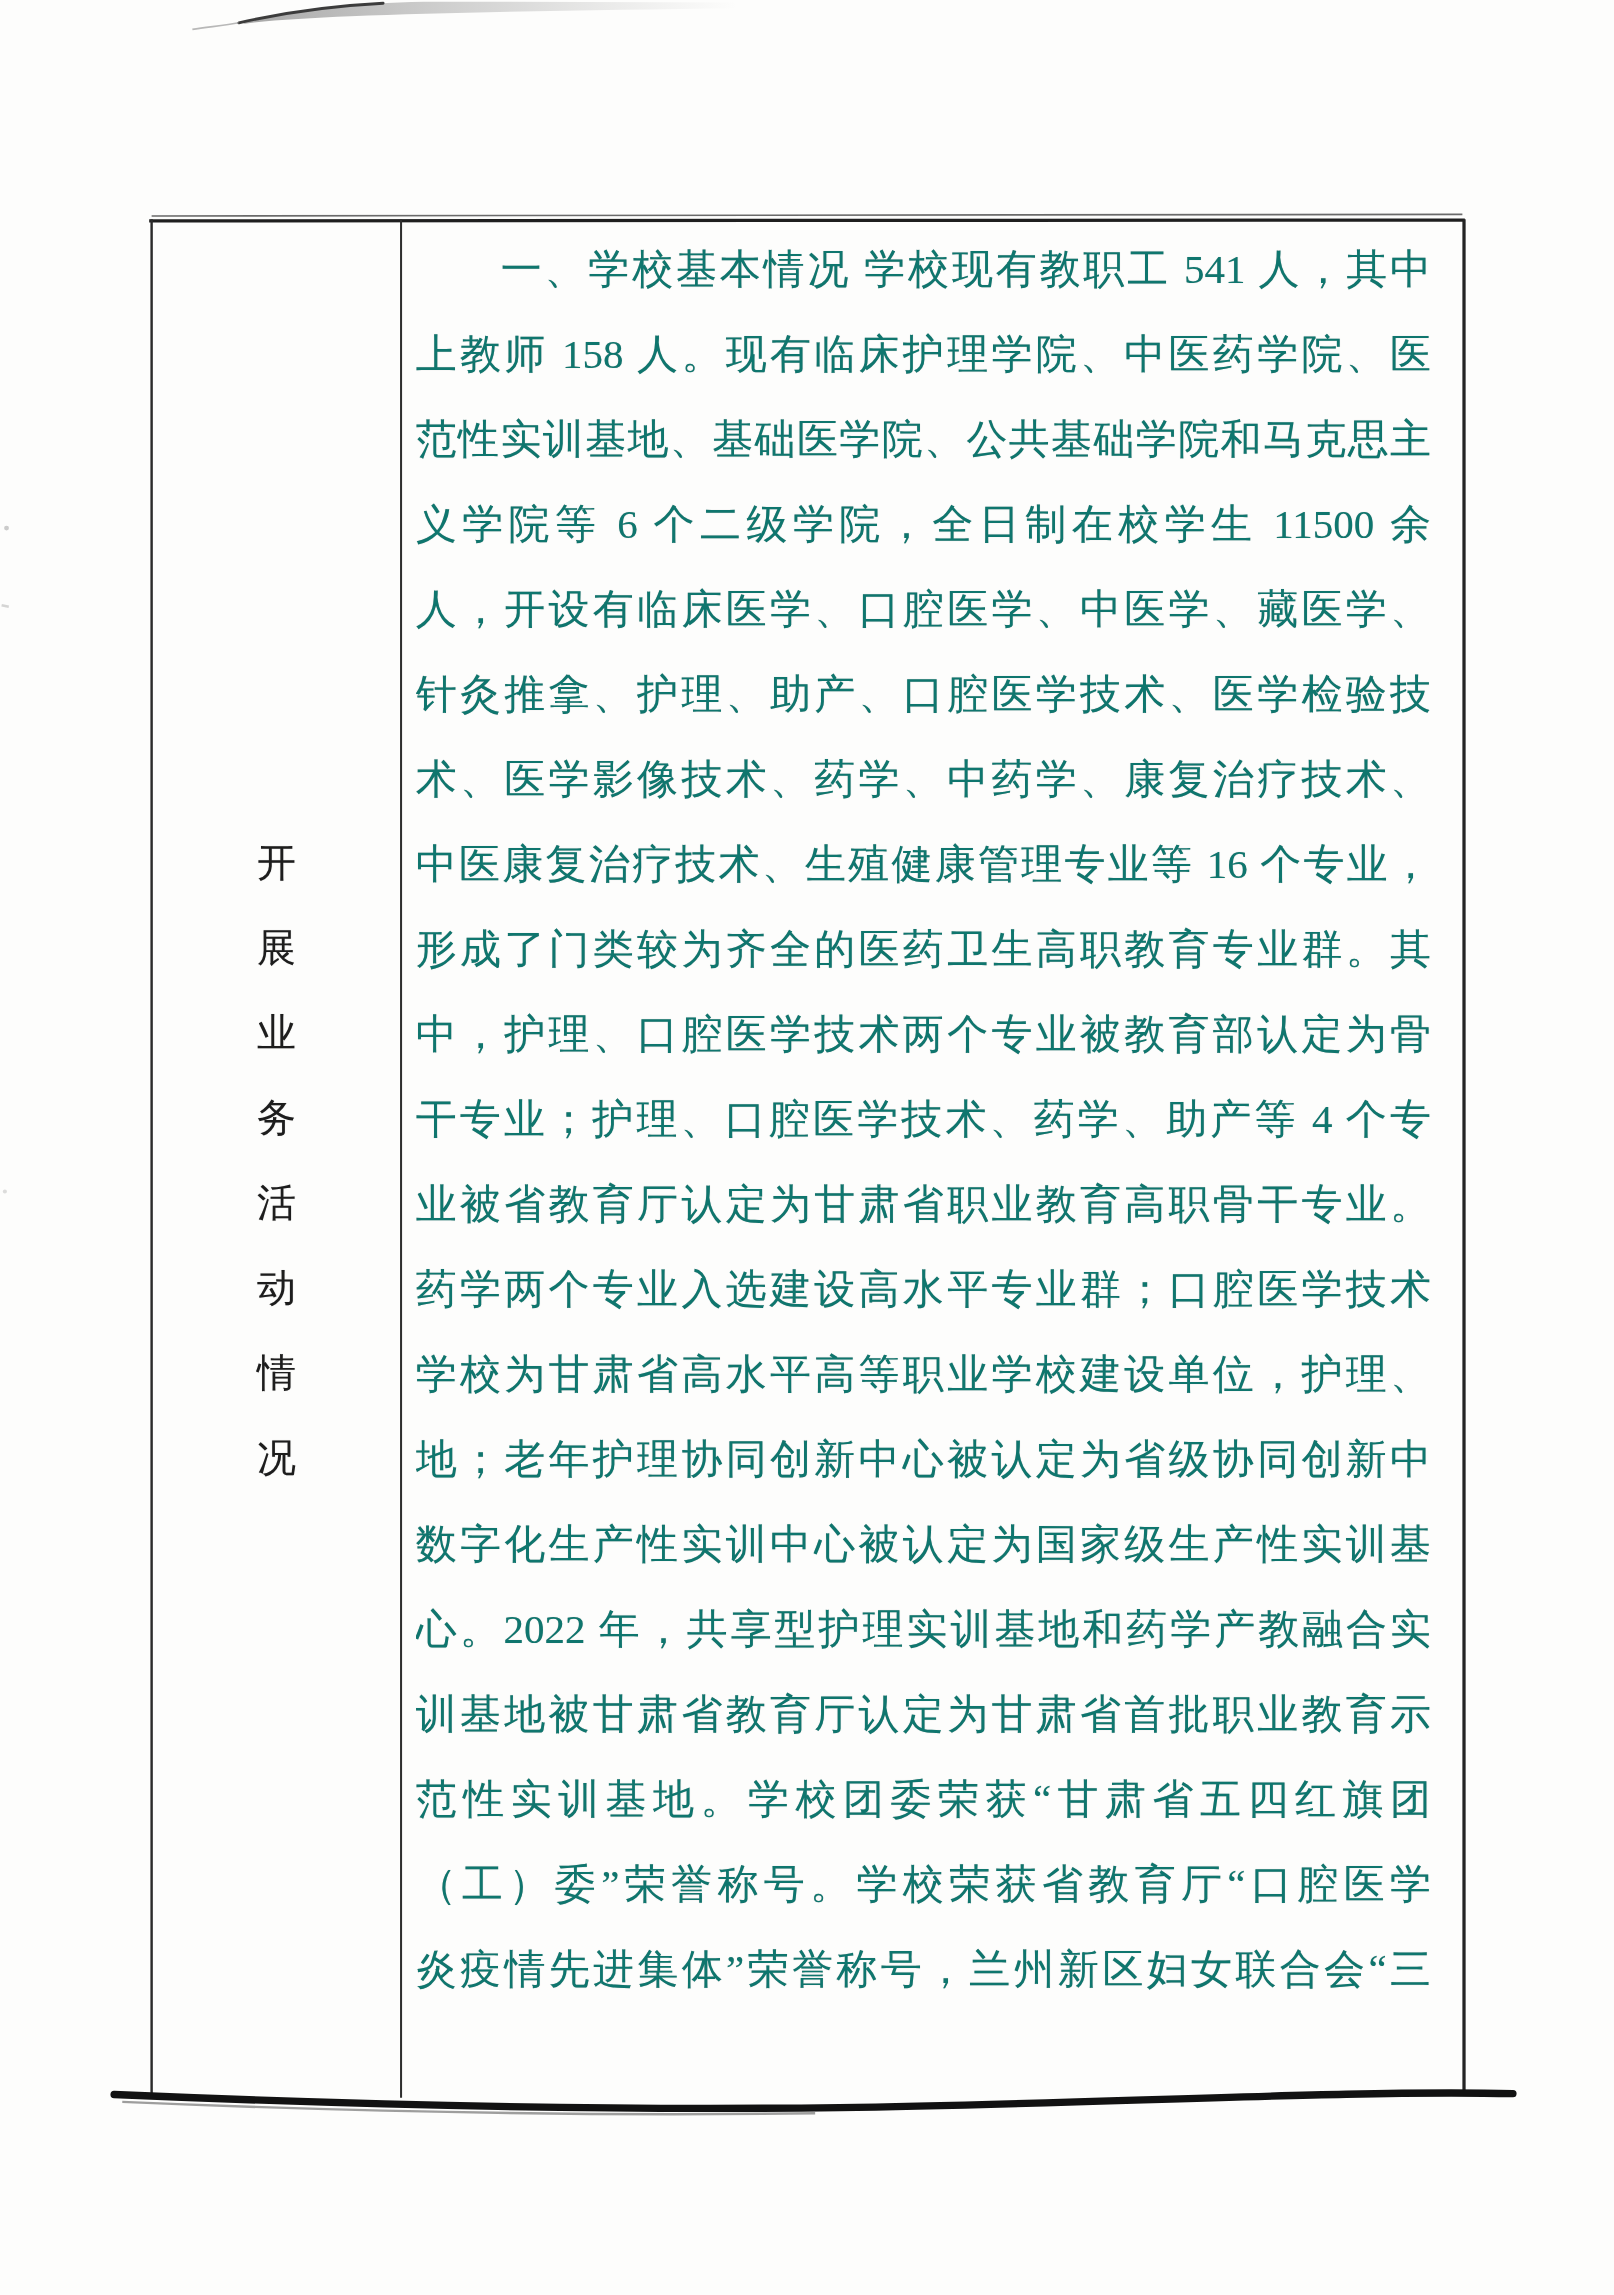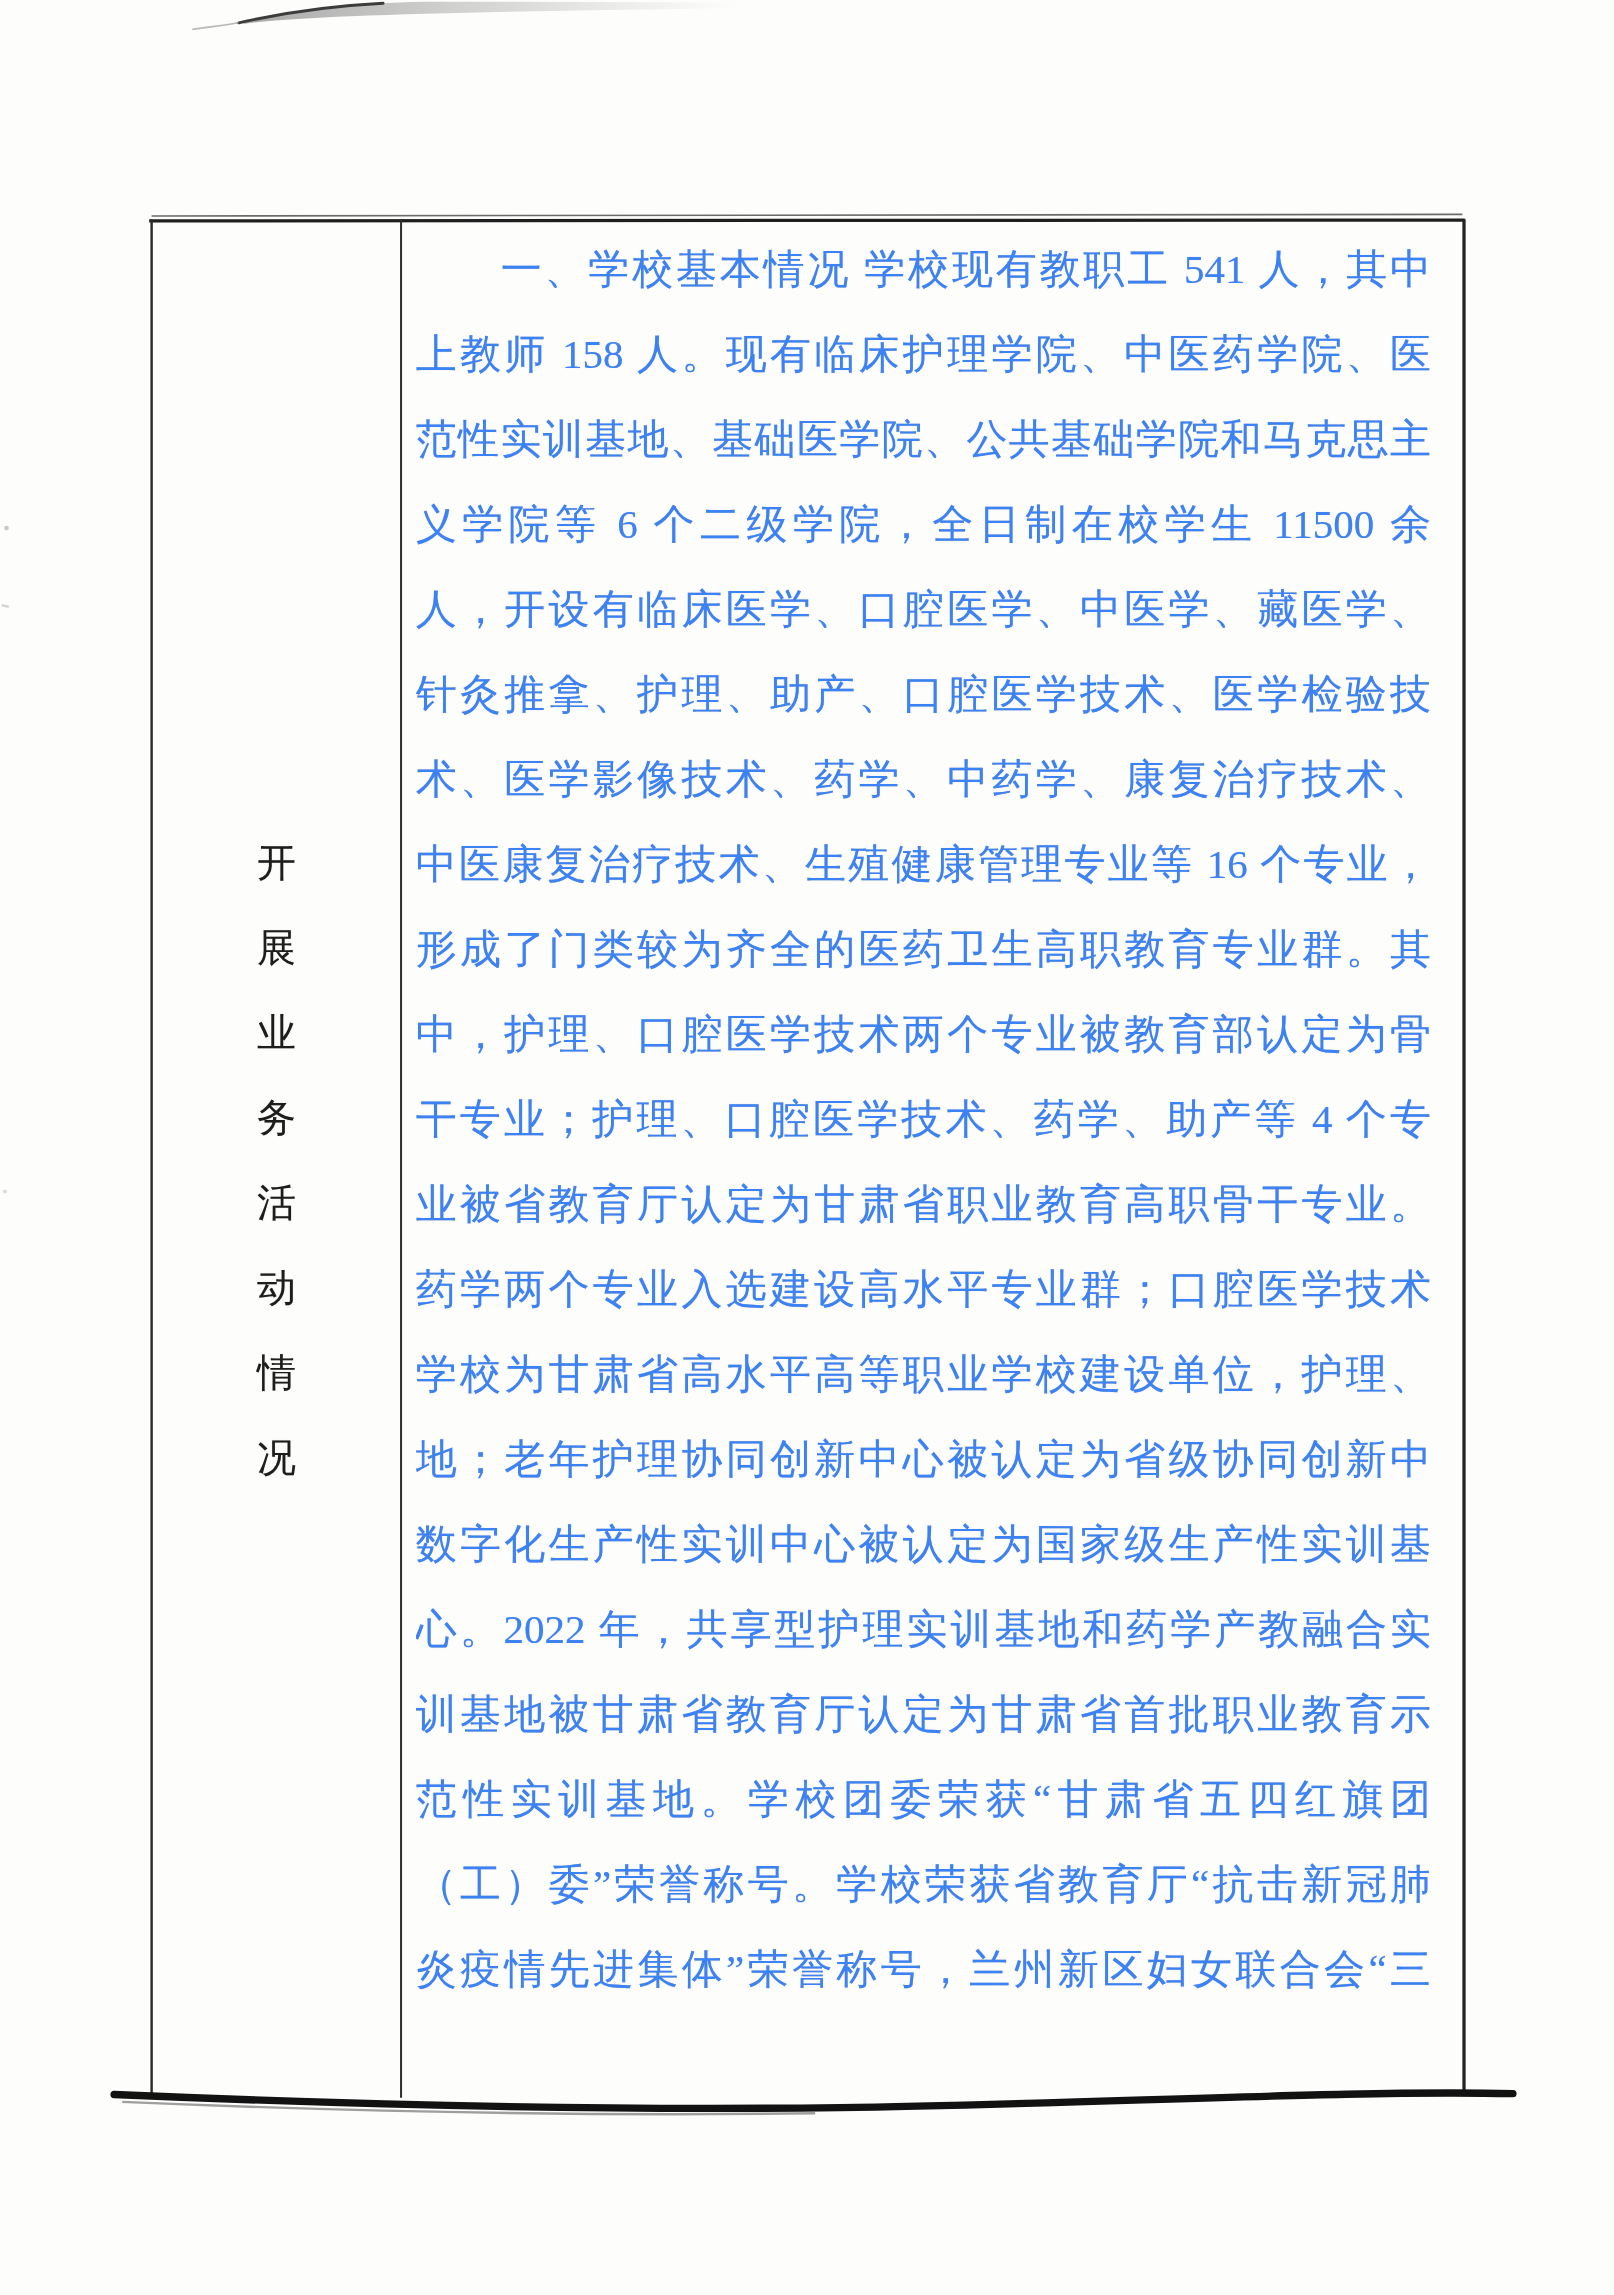--- a/index.html
+++ b/index.html
@@ -29,21 +29,21 @@
   .content-cell{
     position:absolute;left:401px;top:222px;width:1064px;height:1875px;
     box-sizing:border-box;
     padding:4.9px 34px 0 14.7px;
     z-index:2;
   }
   .tline{
     font-size:41px;
     height:85px;
     line-height:85px;
-    color:#3b82f6;
+    color:#0f766e;
     text-align:justify;
     text-align-last:justify;
     text-justify:inter-character;
     overflow:hidden;
     white-space:normal;
     text-shadow:0 0 0.8px rgba(25,25,25,.3);
   }
   .tline.first{ text-indent:85px; }
 </style>
 </head>
@@ -111,18 +111,18 @@
     <div class="tline">中，护理、口腔医学技术两个专业被教育部认定为骨</div>
     <div class="tline">干专业；护理、口腔医学技术、药学、助产等 4 个专</div>
     <div class="tline">业被省教育厅认定为甘肃省职业教育高职骨干专业。</div>
     <div class="tline">药学两个专业入选建设高水平专业群；口腔医学技术</div>
     <div class="tline">学校为甘肃省高水平高等职业学校建设单位，护理、</div>
     <div class="tline">地；老年护理协同创新中心被认定为省级协同创新中</div>
     <div class="tline">数字化生产性实训中心被认定为国家级生产性实训基</div>
     <div class="tline">心。2022 年，共享型护理实训基地和药学产教融合实</div>
     <div class="tline">训基地被甘肃省教育厅认定为甘肃省首批职业教育示</div>
     <div class="tline">范性实训基地。学校团委荣获“甘肃省五四红旗团</div>
-    <div class="tline">（工）委”荣誉称号。学校荣获省教育厅“抗击新冠肺</div>
+    <div class="tline">（工）委”荣誉称号。学校荣获省教育厅“口腔医学</div>
     <div class="tline">炎疫情先进集体”荣誉称号，兰州新区妇女联合会“三</div>
   </div>
 
 </div>
 
 
 </body></html>

